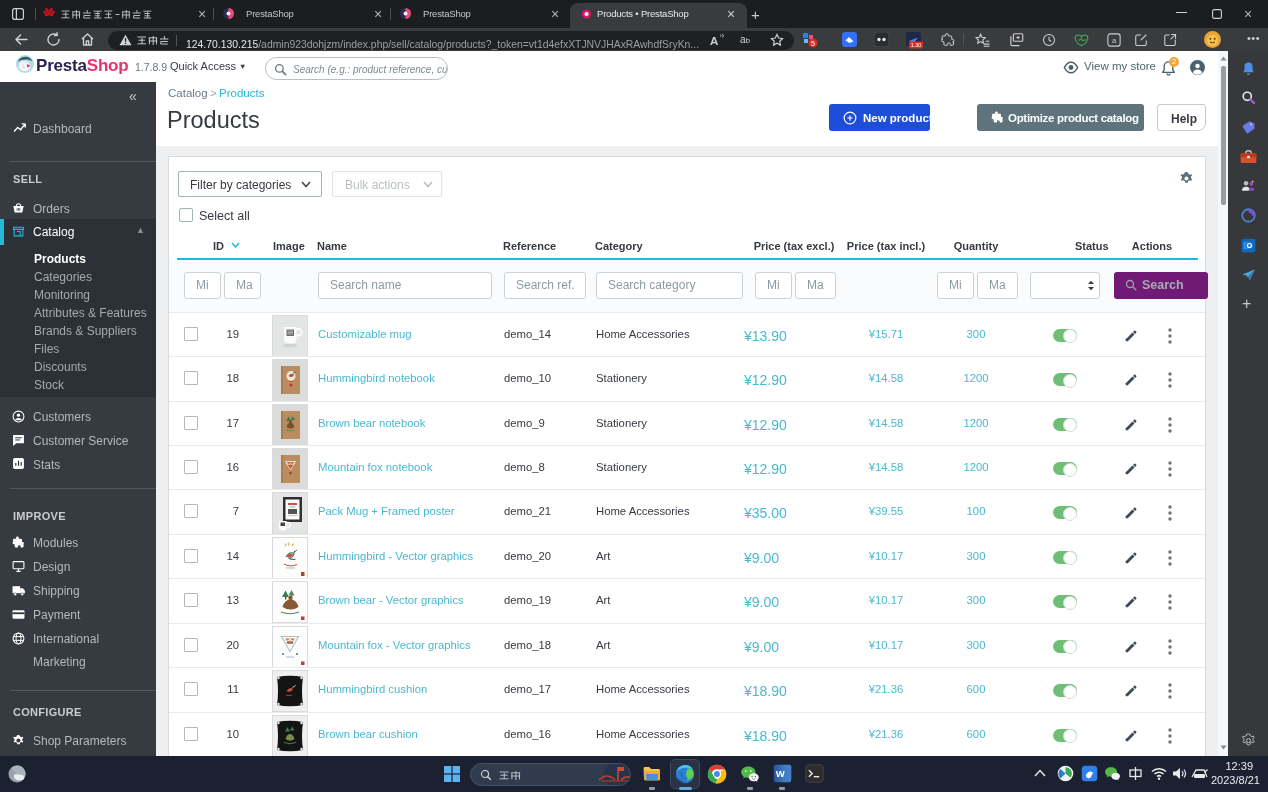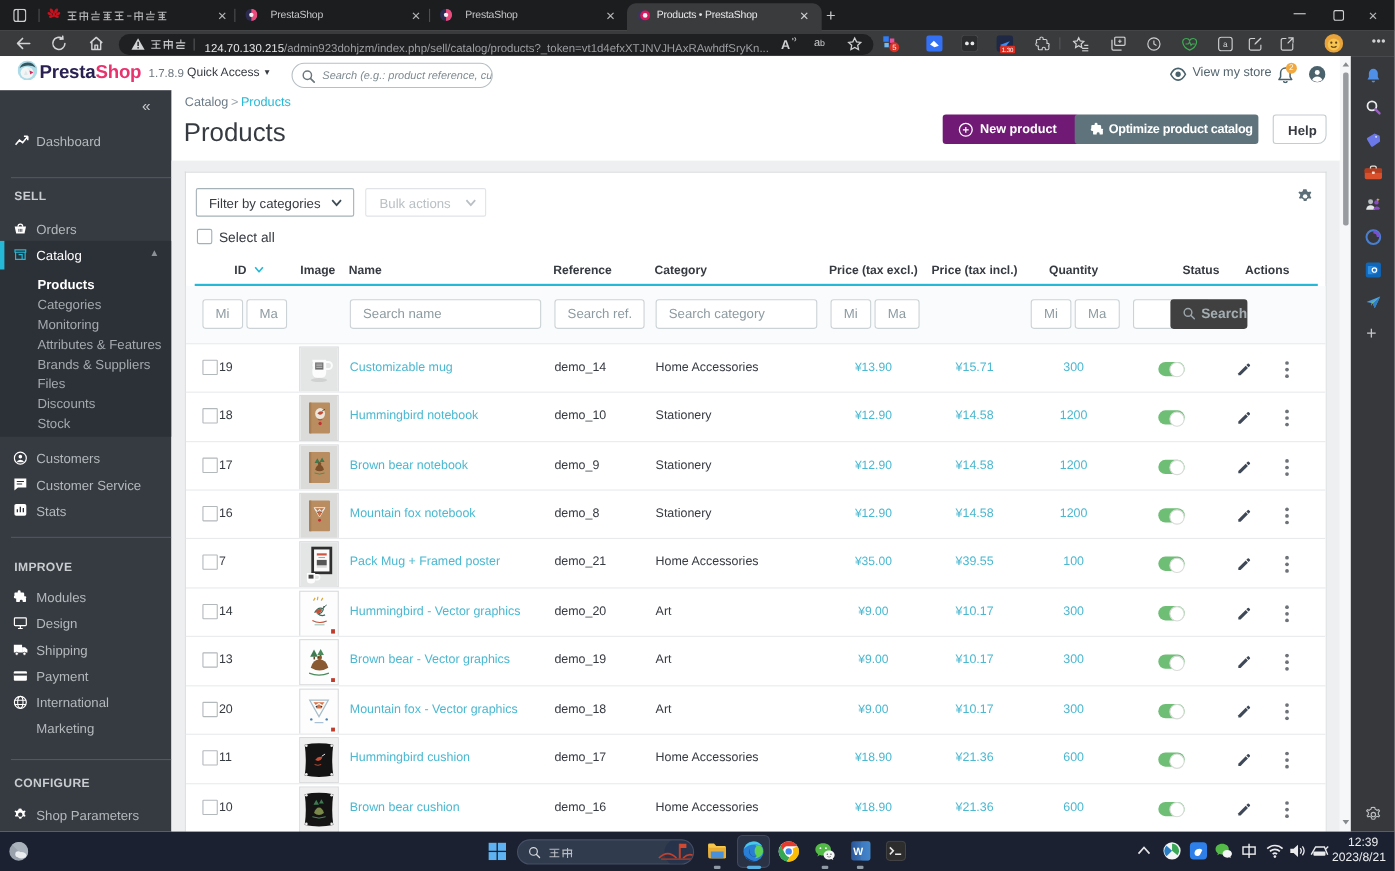--- a/index.html
+++ b/index.html
@@ -29,26 +29,26 @@
   .micon{position:absolute;left:12px;}
   
   #contentbg{left:156px;top:82px;width:1062px;height:674px;background:#fff;}
   #grayband{left:156px;top:146px;width:1062px;height:610px;background:#edeff0;}
   #card{left:168px;top:156px;width:1038px;height:600px;background:#fff;border:1px solid #d8dbdd;border-bottom:none;}
   .hdrcell{position:absolute;top:240px;font-size:11px;font-weight:bold;color:#363a41;white-space:nowrap;}
   .inp{position:absolute;top:272px;height:27px;border:1px solid #ccd3d6;border-radius:3px;background:#fff;
        font-size:12px;color:#8d9ba1;line-height:24px;padding-left:11px;white-space:nowrap;overflow:hidden;}
   .row{position:absolute;left:169px;width:1036px;height:45px;border-top:1px solid #e8eaeb;background:#fff;}
   .rcheck{position:absolute;left:15px;top:14px;width:14px;height:14px;border:1px solid #b3b8bb;border-radius:1px;background:#fff;}
-  .rid{position:absolute;left:30px;width:40px;top:15px;font-size:11.3px;color:#363a41;text-align:left;}
+  .rid{position:absolute;left:30px;width:40px;top:15px;font-size:11.3px;color:#363a41;text-align:right;}
   .rthumb{position:absolute;left:104px;top:3px;width:34px;height:40px;}
   .rname{position:absolute;left:149px;top:15px;font-size:11.3px;color:#4bb8d0;white-space:nowrap;}
   .rref{position:absolute;left:335px;top:15px;font-size:11.3px;color:#363a41;}
   .rcat{position:absolute;left:427px;top:15px;font-size:11.3px;color:#363a41;}
-  .rp1{position:absolute;left:575px;width:100px;top:15px;font-size:11px;color:#4bb8d0;text-align:center;}
+  .rp1{position:absolute;left:575px;width:100px;top:15px;font-size:14px;color:#4bb8d0;text-align:left;}
   .rp2{position:absolute;left:667px;width:100px;top:15px;font-size:11.3px;color:#4bb8d0;text-align:center;}
   .rqty{position:absolute;left:757px;width:100px;top:15px;font-size:11.3px;color:#4bb8d0;text-align:center;}
   .rtog{position:absolute;left:884px;top:16px;width:24px;height:13px;border-radius:7px;background:#6fbe76;}
   .rtog:after{content:"";position:absolute;right:0px;top:0.5px;width:12px;height:12px;border-radius:50%;background:#fff;border:1px solid #d8dcd8;}
   .rpen{position:absolute;left:955px;top:16px;}
   .rdots{position:absolute;left:999px;top:15px;}
   
   #scrollbar{left:1218px;top:51px;width:10px;height:705px;background:#f6f7f8;}
   #edgebar{left:1228px;top:51px;width:40px;height:705px;background:#37383b;}
   
@@ -360,21 +360,21 @@
       </svg>
   <div class="mitem" style="top:652px">Shop Parameters</div>
 </div>
 
 <div class="abs" id="contentbg"></div>
 <div class="abs" style="left:168px;top:87px;font-size:11.5px;color:#6b7a87">Catalog</div>
 <div class="abs" style="left:210px;top:87px;font-size:11.5px;color:#98a4ab">&gt;</div>
 <div class="abs" style="left:219px;top:87px;font-size:11.5px;color:#25b9d7">Products</div>
 <div class="abs" style="left:167px;top:107px;font-size:23.5px;color:#363a41">Products</div>
 
-<div class="abs" style="left:857px;top:104px;width:124px;height:27px;background:#701a75;border-radius:3px">
+<div class="abs" style="left:829px;top:104px;width:101px;height:27px;background:#1d4ed8;border-radius:3px">
   <svg class="abs" style="left:14px;top:6.5px" width="14" height="14" viewBox="0 0 24 24">
         <circle cx="12" cy="12" r="10" fill="none" stroke="#fff" stroke-width="2"></circle>
         <path d="M12 7.5 v9 M7.5 12 h9" stroke="#fff" stroke-width="2"></path>
       </svg>
   <div class="abs" style="left:34px;top:7.5px;font-size:11.5px;font-weight:bold;color:#fff;white-space:nowrap">New product</div>
 </div>
 <div class="abs" style="left:977px;top:104px;width:167px;height:27px;background:#5e737c;border-radius:3px">
   <svg class="abs" style="left:14px;top:7px" width="13" height="13" viewBox="0 0 24 24">
         <path d="M20 11h-1.5V7a2 2 0 0 0-2-2h-4V3.5a2.5 2.5 0 0 0-5 0V5h-4a1.5 1.5 0 0 0-1.5 1.5V10H3.5a2.5 2.5 0 0 0 0 5H5v4.5A1.5 1.5 0 0 0 6.5 21H11v-1.5a2.5 2.5 0 0 1 5 0V21h3.5a2 2 0 0 0 2-2v-4H20a2 2 0 0 0 0-4z" fill="#fff"></path>
       </svg>
@@ -428,21 +428,21 @@
 <div class="inp" style="left:504px;width:82px">Search ref.</div>
 <div class="inp" style="left:596px;width:147px">Search category</div>
 <div class="inp" style="left:755px;width:37px">Mi</div>
 <div class="inp" style="left:795px;width:41px">Ma</div>
 <div class="inp" style="left:937px;width:37px">Mi</div>
 <div class="inp" style="left:977px;width:41px">Ma</div>
 <div class="inp" style="left:1030px;width:70px"></div>
 <svg class="abs" style="left:1087px;top:280px" width="8" height="11" viewBox="0 0 8 11">
       <path d="M1 4 L4 0.8 L7 4 Z M1 7 L4 10.2 L7 7 Z" fill="#363a41"></path>
     </svg>
-<div class="abs" style="left:1064px;top:272px;width:70px;height:27px;background:#404040;border-radius:3px">
+<div class="abs" style="left:1114px;top:272px;width:94px;height:27px;background:#701a75;border-radius:3px">
   <svg class="abs" style="left:11px;top:7px" width="12" height="12" viewBox="0 0 24 24">
         <circle cx="10" cy="10" r="7" fill="none" stroke="#9aa4a9" stroke-width="2.6"></circle>
         <path d="M15.5 15.5 L21.5 21.5" stroke="#9aa4a9" stroke-width="2.8" stroke-linecap="round"></path>
       </svg>
   <div class="abs" style="left:28px;top:6px;font-size:12.5px;font-weight:bold;color:#a4adb2">Search</div>
 </div>
 <div class="row" style="top:311.6px">
   <div class="rcheck"></div>
   <div class="rid">19</div>
   <div class="rthumb" style="outline:1px solid #d8dadc">

